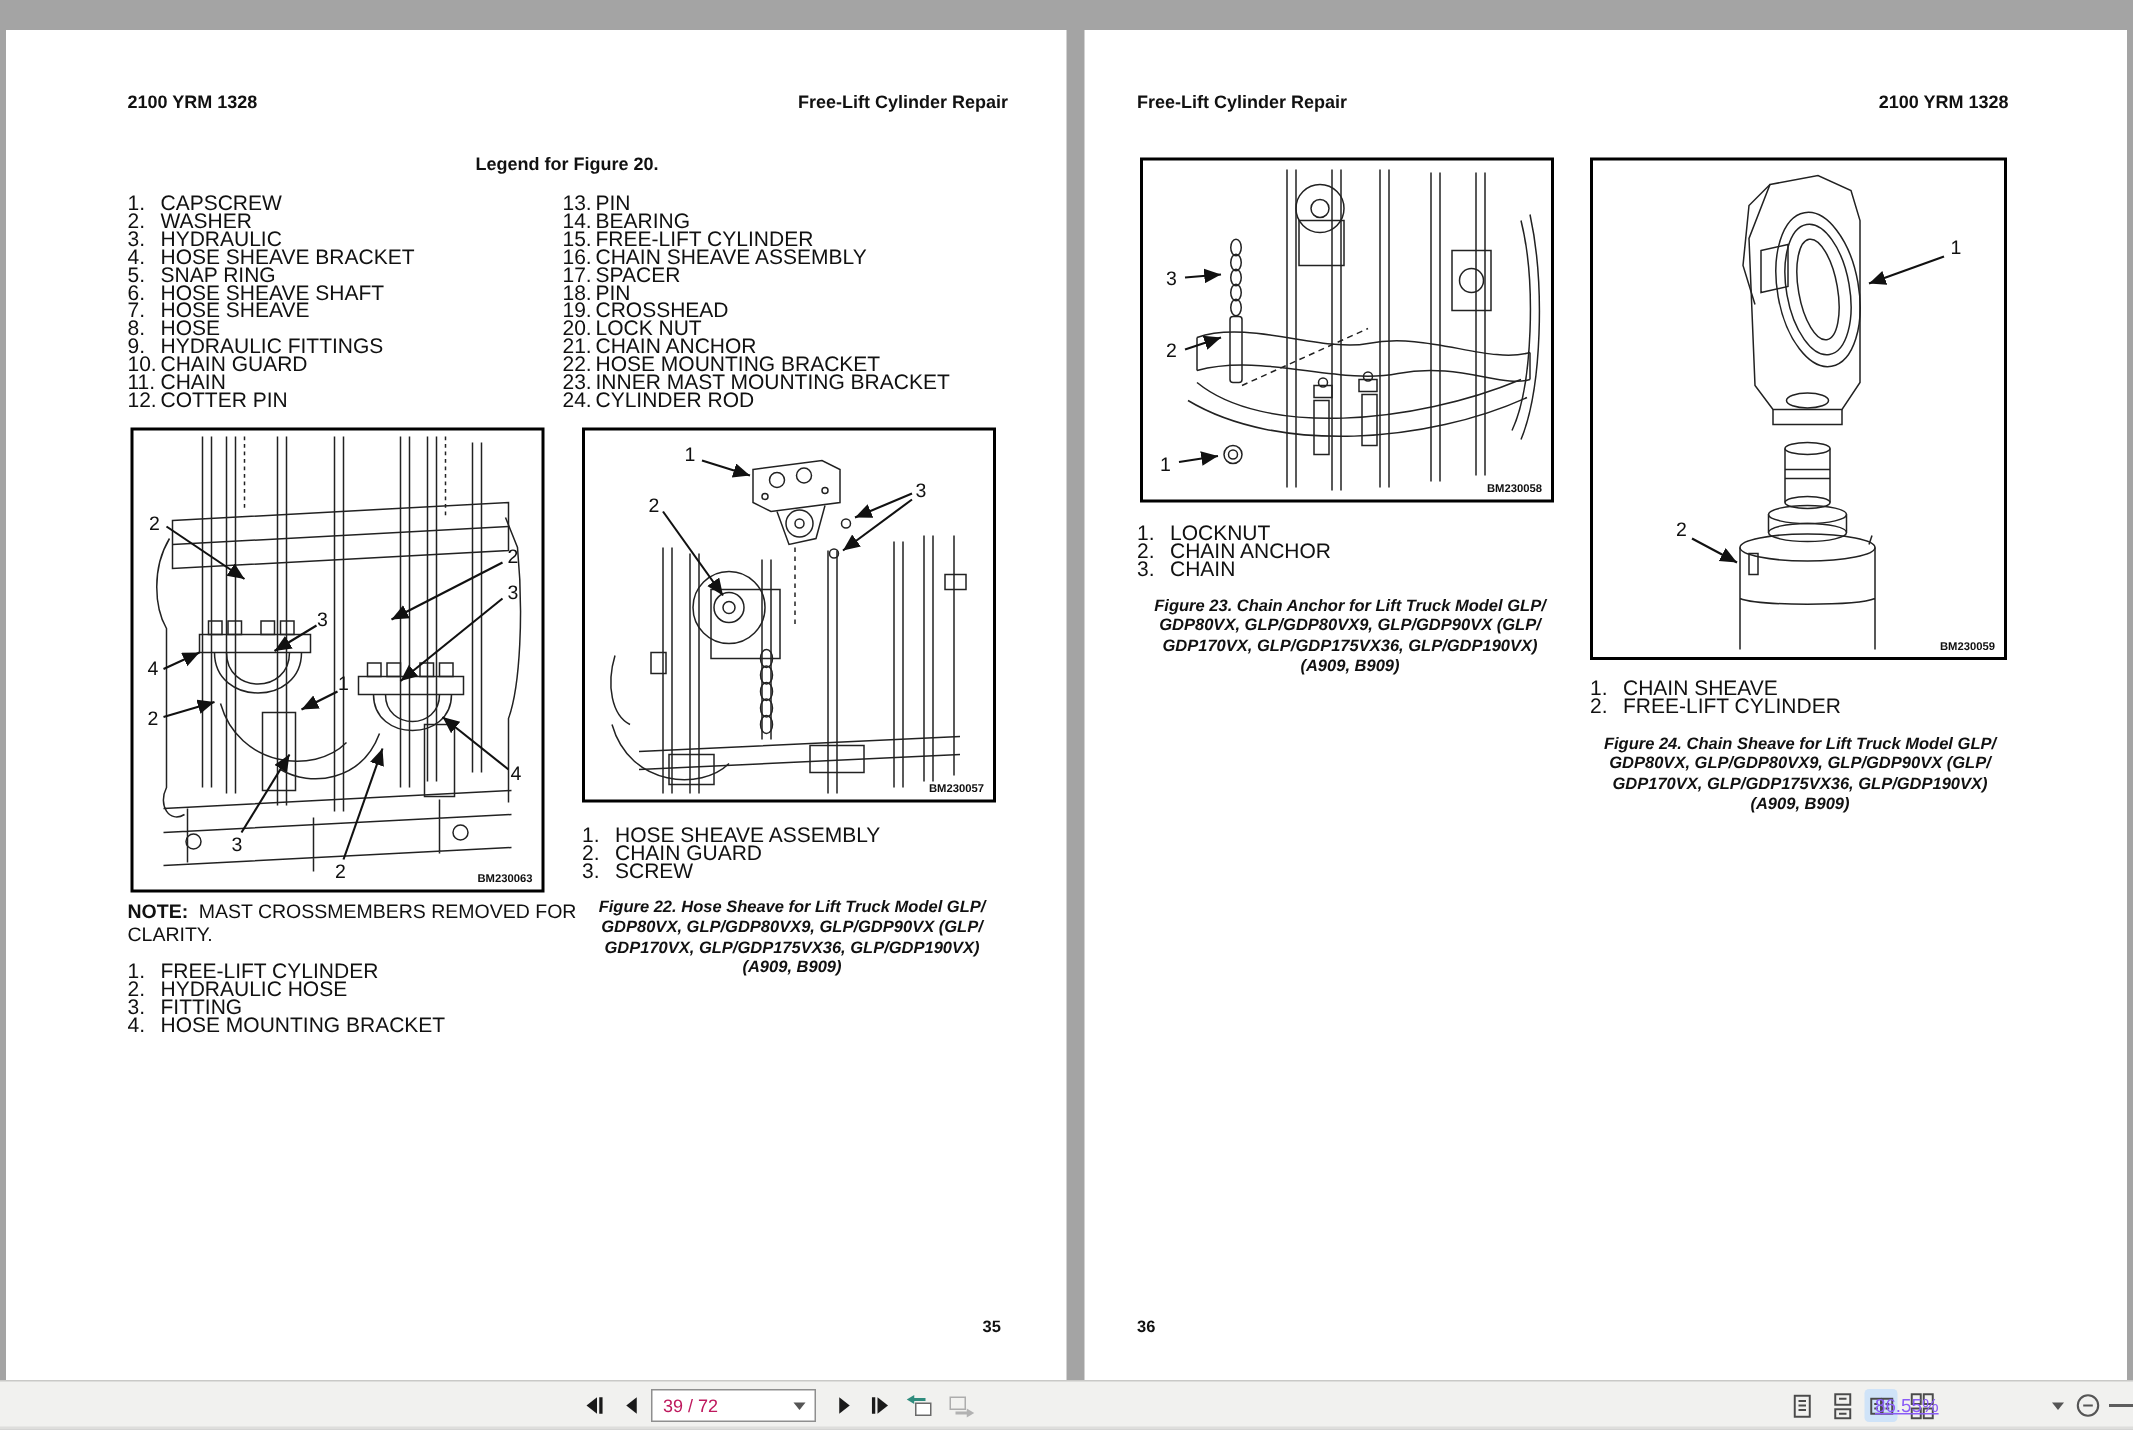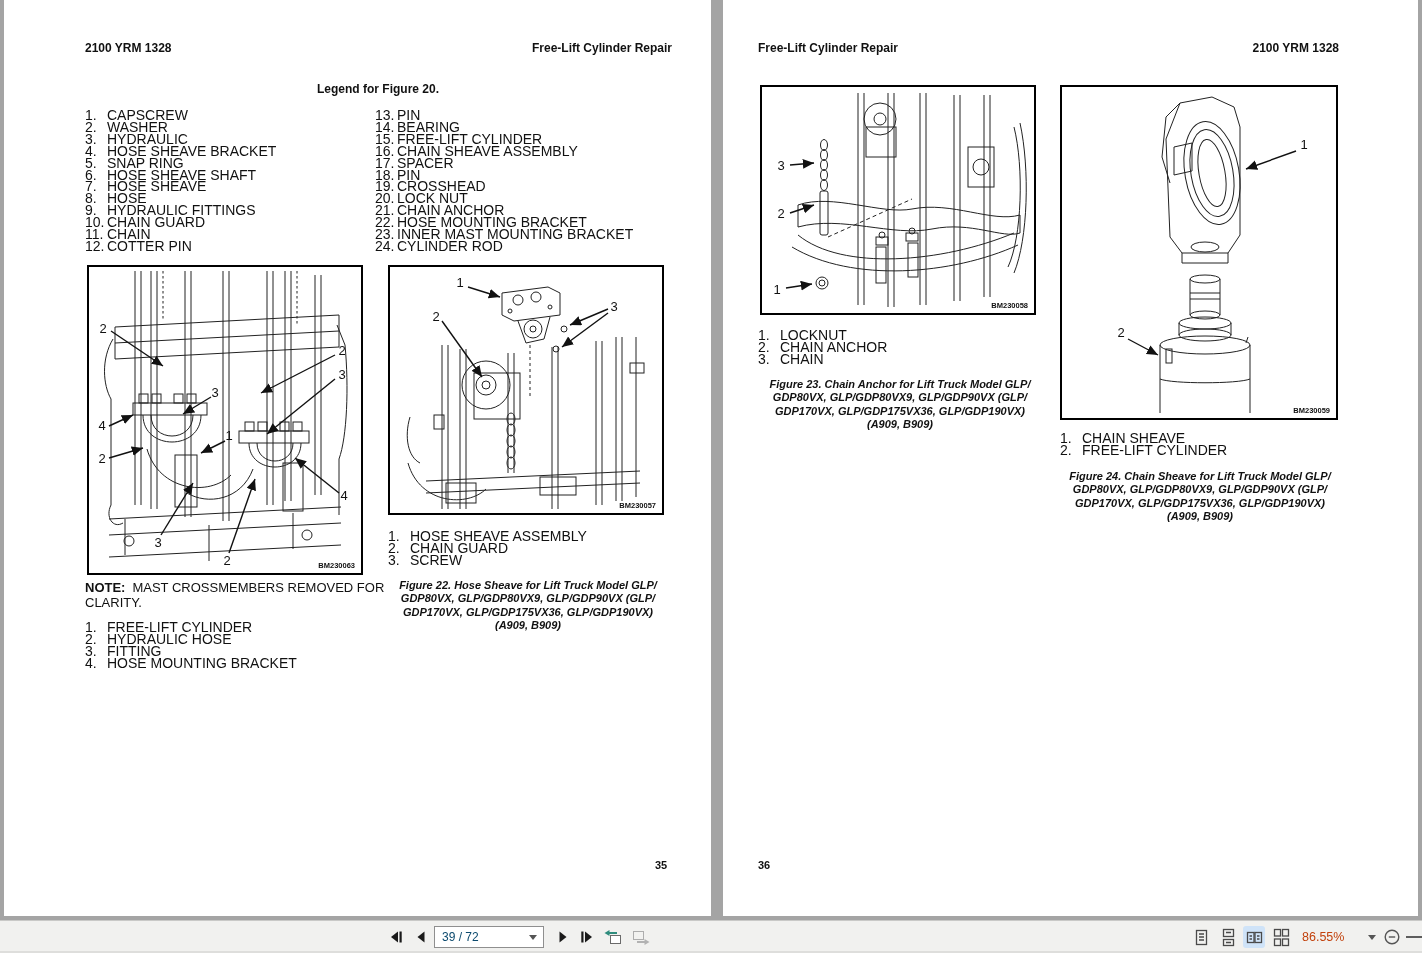--- a/index.html
+++ b/index.html
@@ -1,18 +1,18 @@
 <!DOCTYPE html>
 <html><head>
 <meta charset="utf-8">
 <style>
   * { box-sizing: border-box; margin: 0; padding: 0; }
   html,body { width:1422px; height:953px; overflow:hidden; background:#a4a4a4;
               font-family:"Liberation Sans", sans-serif; color:#111; }
-  .stage { position:relative; width:1422px; height:924px; background:#a4a4a4; }
+  .stage { position:relative; width:1422px; height:924px; background:#a4a4a4;margin-top:20px; }
   .page { position:absolute; top:0; height:916px; background:#fff; }
   .page-left  { left:4px;  width:707px; }
   .page-right { left:723px; width:695px; }
 
   .hdr { position:absolute; top:41px; font-size:12px; font-weight:bold; white-space:nowrap; }
   .hdr.l { left:81px; } .page-left .hdr.r { right:39px; }
   .page-right .hdr.l { left:35px; } .page-right .hdr.r { right:79px; }
 
   .legend-title { position:absolute; top:82px; left:81px; width:586px; text-align:center;
                   font-size:12px; font-weight:bold; }
@@ -52,27 +52,27 @@
   
   .toolbar { position:absolute; top:920px; left:0; width:1422px; height:33px;
              background:#f1f1ef; border-top:1px solid #c9c9c7; border-bottom:2px solid #dededc; }
   .tbtn { position:absolute; top:5px; width:22px; height:22px; border:none; background:transparent;
           padding:0; display:flex; align-items:center; justify-content:center; cursor:pointer; }
   .tbtn.active { background:#cfe3f8; border-radius:3px; }
   .b-first { left:385px; } .b-prev { left:410px; }
   .pagebox { position:absolute; left:434px; top:5px; width:110px; height:22px; background:#fff;
              border:1px solid #8f8f8f; display:flex; align-items:center; }
   .pagebox input { flex:1; border:none; outline:none; font-size:12px; padding-left:7px;
-                   font-family:"Liberation Sans",sans-serif; color:#0c4a6e; background:transparent; width:80px; }
+                   font-family:"Liberation Sans",sans-serif; color:#be185d; background:transparent; width:80px; }
   .caret { width:0; height:0; border-left:4px solid transparent; border-right:4px solid transparent;
            border-top:5px solid #555; margin-right:6px; }
   .b-next { left:551px; } .b-last { left:575px; }
   .b-pview { left:602px; } .b-nview { left:629px; }
   .b-lay1 { left:1190px; } .b-lay2 { left:1217px; } .b-lay3 { left:1243px; } .b-lay4 { left:1270px; }
-  .zoomlabel { position:absolute; left:1302px; top:9px; font-size:12.5px; color:#c2410c; }
+  .zoomlabel { position:absolute; left:1250px; top:9px; font-size:12.5px; color:#8b5cf6;text-decoration:underline; }
   .zcaret { position:absolute; left:1368px; top:14px; }
   .b-zout { left:1381px; }
   .slider { position:absolute; left:1406px; top:15px; width:20px; height:2px; background:#5d5d5d; }
 </style>
 </head>
 <body>
 
 <div class="stage">
 
   <div class="page page-left">

